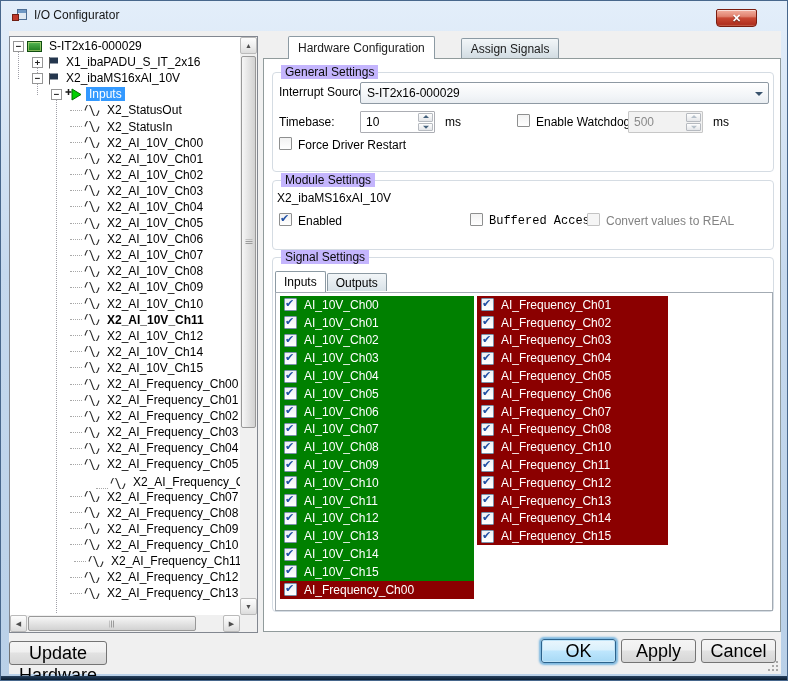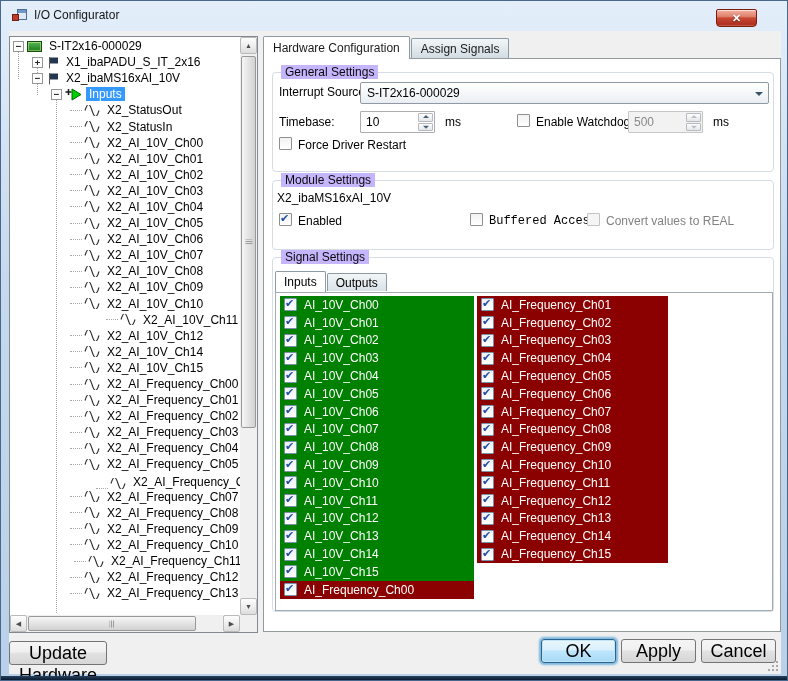--- a/index.html
+++ b/index.html
@@ -99,21 +99,21 @@
   }
 
   
   .tabctrl { position:absolute; left:254px; top:5px; width:518px; height:596px; }
   .tabstrip { position:absolute; left:0; top:0; height:22px; display:flex; z-index:2; }
   .tab {
     padding:0 9px; margin-right:1px; line-height:20px;
     border:1px solid #8c9aa3; border-bottom:none;
     border-radius:2px 2px 0 0;
     background:linear-gradient(#f2f6f8,#dfe7ec 60%,#d2dce2);
-    height:20px; margin-top:2px; color:#1a1a1a;
+    height:20px; margin-top:2px; color:#1a1a1a;margin-left:25px;
   }
   .tab.active { background:#fff; height:23px; margin-top:0; line-height:22px; }
   .tabpage { position:absolute; left:0; top:22px; width:518px; height:574px; background:#fff; border:1px solid #919b9c; }
 
   .group { position:absolute; border:1px solid #d5dce3; border-radius:4px; }
   .group-label { position:absolute; top:-8px; left:8px; background:#c4b5fd; padding:0 4px; color:#0a0a0a; }
   .flabel { position:absolute; white-space:nowrap; }
   .flabel.disabled { color:#838383; }
 
   .combo {
@@ -307,21 +307,21 @@
             </svg>
             <span class="tree-label">X2_AI_10V_Ch09</span>
           </div>
           <div class="tree-row" style="padding-left: 60px;">
             <span class="stub"></span>
             <svg class="ic" width="16" height="11">
               <path d="M1,5.5 C3.5,-2.5 5.5,-2.5 8,5.5 C10.5,13.5 12.5,13.5 15,5.5" fill="none" stroke="#2b2b2b" stroke-width="1.1"></path>
             </svg>
             <span class="tree-label">X2_AI_10V_Ch10</span>
           </div>
-          <div class="tree-row" style="padding-left: 96px;">
+          <div class="tree-row" style="padding-left: 60px; font-weight: bold;">
             <span class="stub"></span>
             <svg class="ic" width="16" height="11">
               <path d="M1,5.5 C3.5,-2.5 5.5,-2.5 8,5.5 C10.5,13.5 12.5,13.5 15,5.5" fill="none" stroke="#2b2b2b" stroke-width="1.1"></path>
             </svg>
             <span class="tree-label">X2_AI_10V_Ch11</span>
           </div>
           <div class="tree-row" style="padding-left: 60px;">
             <span class="stub"></span>
             <svg class="ic" width="16" height="11">
               <path d="M1,5.5 C3.5,-2.5 5.5,-2.5 8,5.5 C10.5,13.5 12.5,13.5 15,5.5" fill="none" stroke="#2b2b2b" stroke-width="1.1"></path>
@@ -610,24 +610,20 @@
                 <div class="sig-row red">
                   <span class="sig-cb"></span>
                   <span>AI_Frequency_Ch07</span>
                 </div>
                 <div class="sig-row red">
                   <span class="sig-cb"></span>
                   <span>AI_Frequency_Ch08</span>
                 </div>
                 <div class="sig-row red">
                   <span class="sig-cb"></span>
-                  <span>AI_Frequency_Ch09</span>
-                </div>
-                <div class="sig-row red">
-                  <span class="sig-cb"></span>
                   <span>AI_Frequency_Ch10</span>
                 </div>
                 <div class="sig-row red">
                   <span class="sig-cb"></span>
                   <span>AI_Frequency_Ch11</span>
                 </div>
                 <div class="sig-row red">
                   <span class="sig-cb"></span>
                   <span>AI_Frequency_Ch12</span>
                 </div>

